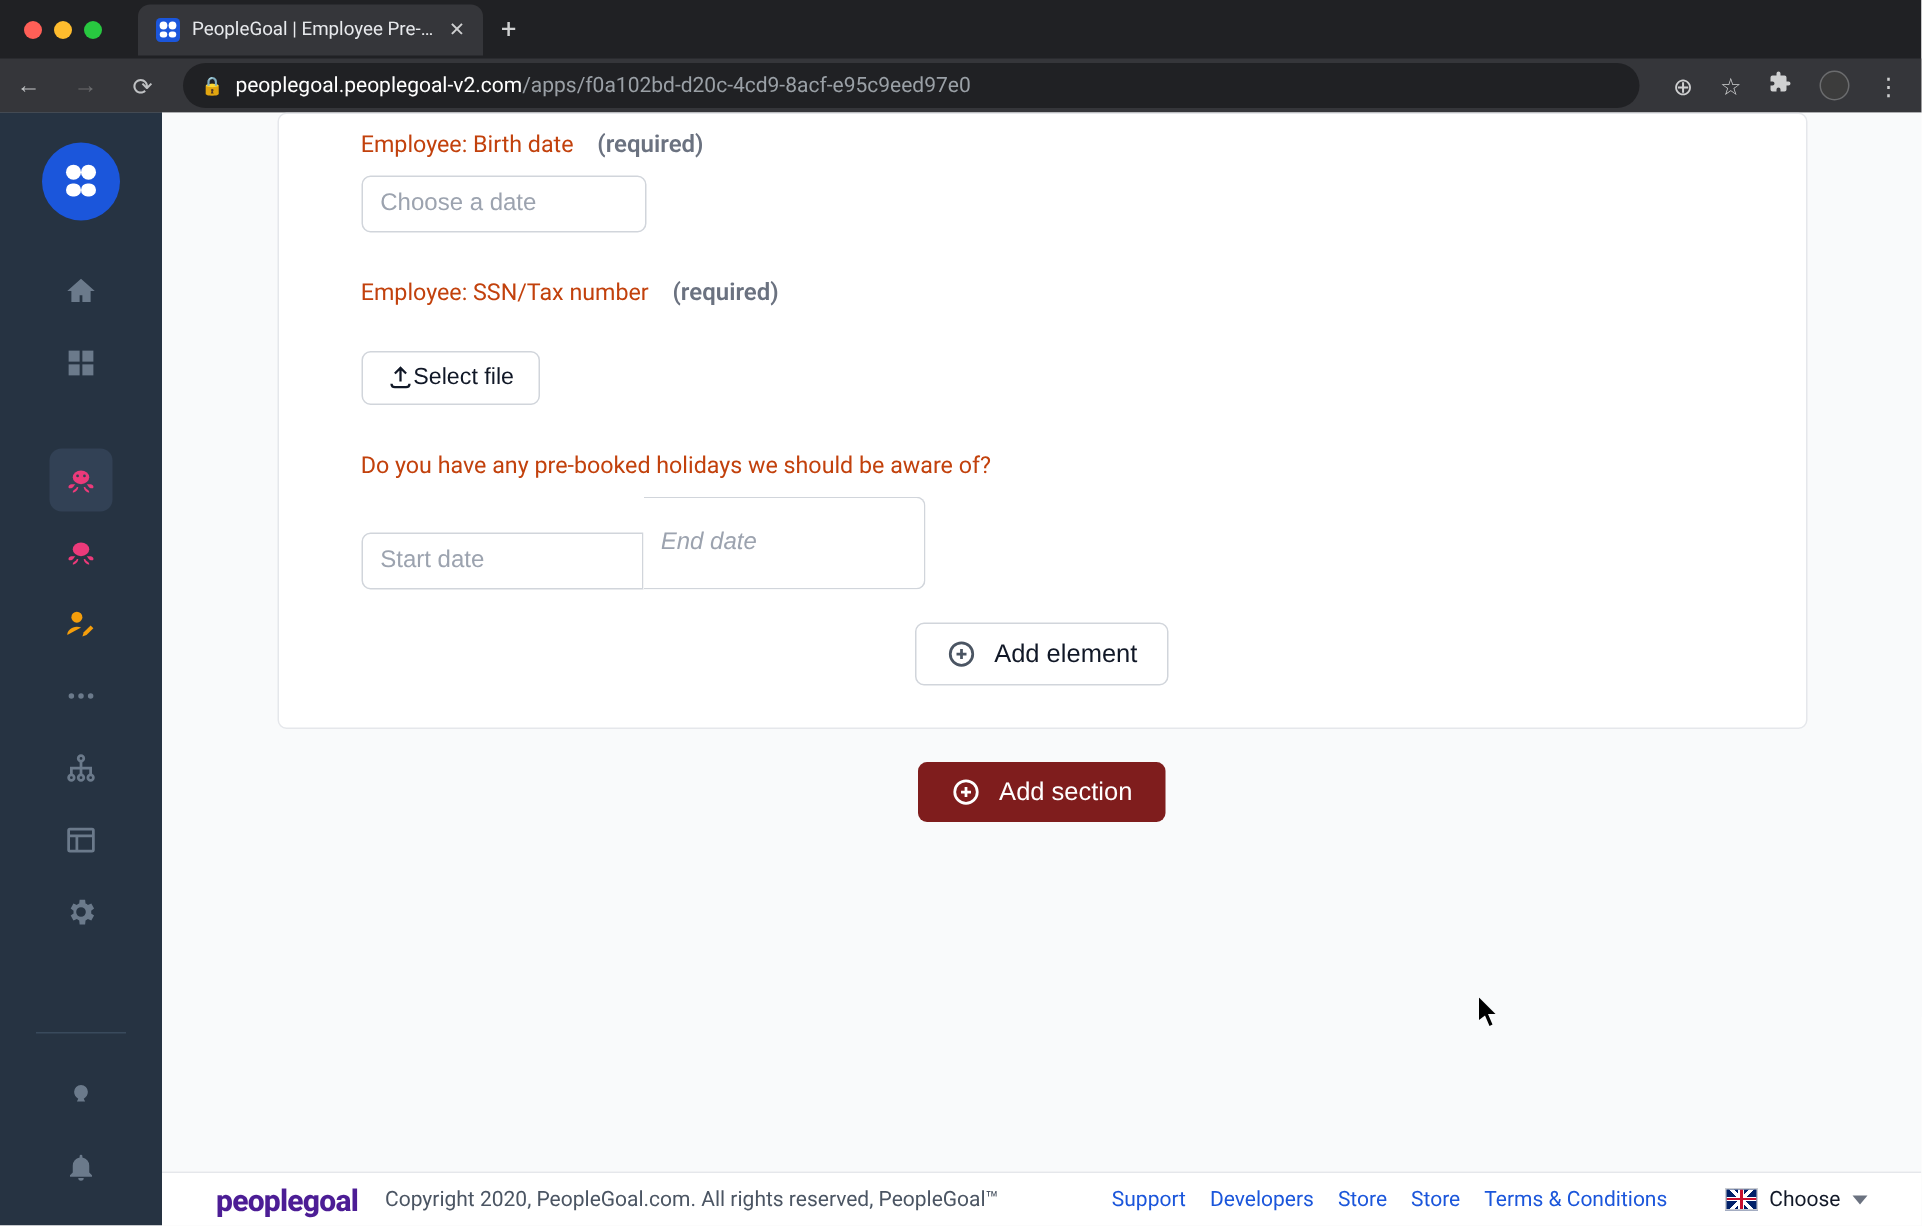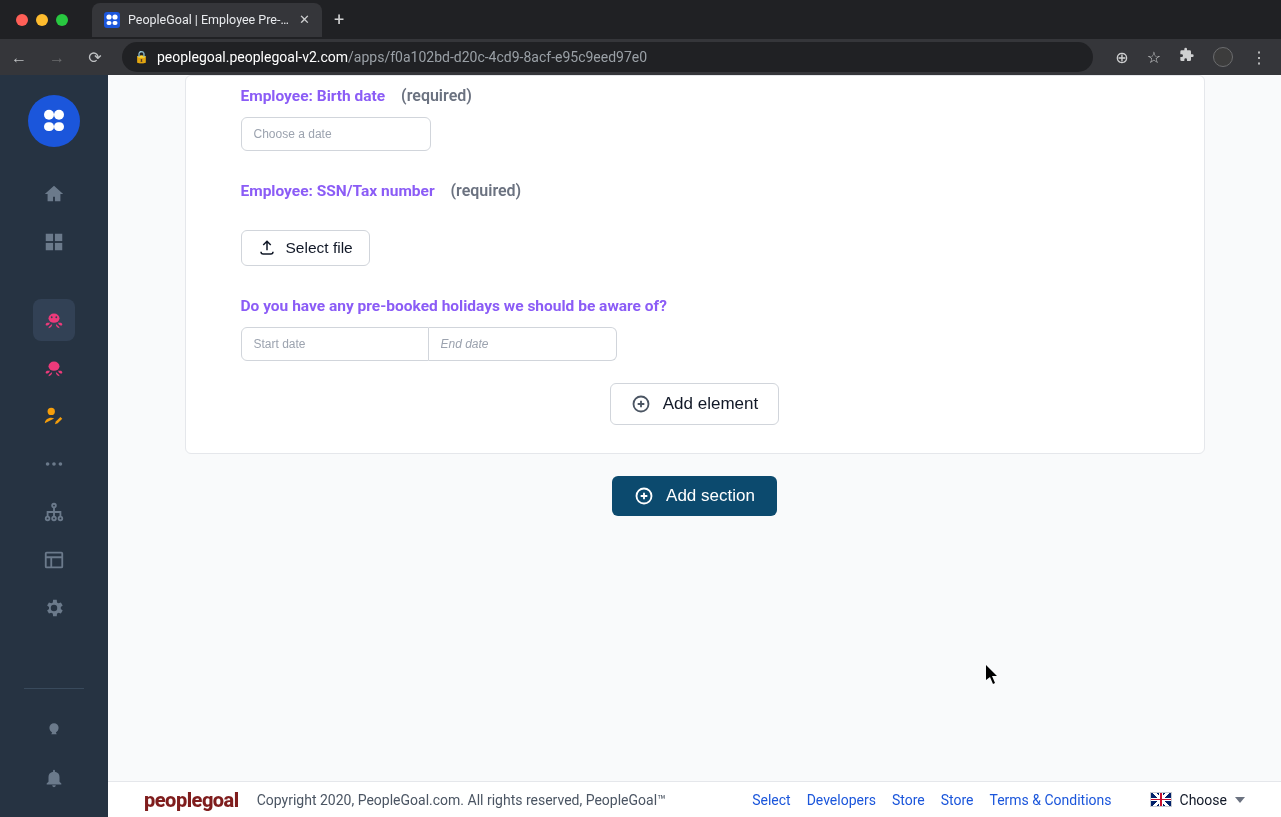--- a/index.html
+++ b/index.html
@@ -57,57 +57,57 @@
   .side-divider { width: 60px; height: 1px; background: #394a5c; margin: 6px 0 10px; }
   .bottom-icons { display:flex; flex-direction:column; gap:10px; margin-bottom: 18px; align-items:center; }
 
   .main { flex: 1; background: #f9fafb; overflow: auto; position: relative; }
 
   .form-card {
     width: 1020px; background: #ffffff; border: 1px solid #e5e7eb; border-radius: 6px;
     margin: 0 auto; padding: 10px 55px 28px; margin-top: 0;
   }
   .field { margin-bottom: 30px; }
-  .field-label { font-weight: 700; font-size: 15.5px; color: #8b5cf6; }
+  .field-label { font-weight: 400; font-size: 15.5px; color: #c2410c; }
   .field-req { color: #6b7280; font-weight: 600; }
   .text-input {
     border: 1px solid #d1d5db; border-radius: 6px; padding: 9px 12px;
-    font-size: 12px; color: #111827; background: #fff;
+    font-size: 16px; color: #111827; background: #fff;
   }
   .text-input::placeholder { color: #9ca3af; }
   .input-date { width: 190px; }
   .input-full { width: 100%; }
   .date-pair { display: flex; }
   .date-pair .text-input { width: 188px; border-radius: 0; }
-  .date-pair .text-input:first-child { border-top-left-radius: 6px; border-bottom-left-radius: 6px; }
+  .date-pair .text-input:first-child { border-top-left-radius: 6px; border-bottom-left-radius: 6px; margin-top: 24px; }
   .date-pair .text-input:last-child { border-top-right-radius: 6px; border-bottom-right-radius: 6px; border-left: none; font-style: italic; }
 
   .file-btn {
-    display: inline-flex; align-items: flex-end; gap: 10px;
+    display: inline-flex; align-items: flex-end; 
     border: 1px solid #d1d5db; border-radius: 6px; background:#fff;
     padding: 8px 16px; font-size: 15.5px; color:#111827; cursor:pointer;
   }
 
   .add-element-wrap { display:flex; justify-content:center; margin-top: 22px; }
   .btn-outline {
     display:inline-flex; align-items:center; gap:12px; border:1px solid #d1d5db; background:#fff;
     border-radius:6px; padding: 10px 20px; font-size: 17px; color:#111827; cursor:pointer;
   }
   .btn-primary {
-    display:inline-flex; align-items:center; gap:12px; background:#0c4a6e; color:#fff;
+    display:inline-flex; align-items:center; gap:12px; background:#7f1d1d; color:#fff;
     border:none; border-radius:6px; padding: 10px 22px; font-size: 17px; cursor:pointer;
   }
   .add-section-wrap { display:flex; justify-content:center; margin: 22px 0 40px; }
 
   .footer {
     position:absolute; bottom:0; left:0; right:0; height: 36px; border-top:1px solid #e5e7eb;
     background:#ffffff; display:flex; align-items:center; padding: 0 36px; gap: 18px; font-size: 14px;
     color:#4b5563;
   }
-  .footer .brand { font-weight:800; font-size: 20px; color:#7f1d1d; letter-spacing: -0.5px; }
+  .footer .brand { font-weight:800; font-size: 20px; color:#4c1d95; letter-spacing: -0.5px; }
   .footer .copy { font-size: 14px; }
   .footer .links { margin-left: auto; display:flex; gap: 16px; }
   .footer .links a { color:#1b56db; text-decoration:none; cursor:pointer; }
   .footer .lang { display:flex; align-items:center; gap:8px; margin-left: 20px; color:#111827; }
   .flag { width:22px; height:15px; display:inline-block; position:relative; background:#012169; overflow:hidden; border:1px solid #c9ccd2; }
   .flag::before, .flag::after { content:""; position:absolute; inset:0; }
   .flag::before { background:
     linear-gradient(to bottom, transparent 40%, #fff 40% 60%, transparent 60%),
     linear-gradient(to right, transparent 40%, #fff 40% 60%, transparent 60%),
     linear-gradient(45deg, transparent 45%, #fff 45% 55%, transparent 55%),
@@ -325,21 +325,21 @@
     <svg class="cursor" style="left:878px; top:590px" viewBox="0 0 14 20">
       <path d="M0 0 L0 15 L4 12 L7 19 L9 18 L6 11 L11 11 Z" fill="#000"></path>
     </svg>
 
     <div style="height:60px"></div>
 
     <div class="footer">
       <span class="brand">peoplegoal</span>
       <span class="copy">Copyright 2020, PeopleGoal.com. All rights reserved, PeopleGoal™</span>
       <div class="links">
-        <a>Select</a>
+        <a>Support</a>
         <a>Developers</a>
         <a>Store</a>
         <a>Store</a>
         <a>Terms &amp; Conditions</a>
       </div>
       <div class="lang">
         <span class="flag"></span>
         <span>Choose</span>
         <span class="caret-down"></span>
       </div>

